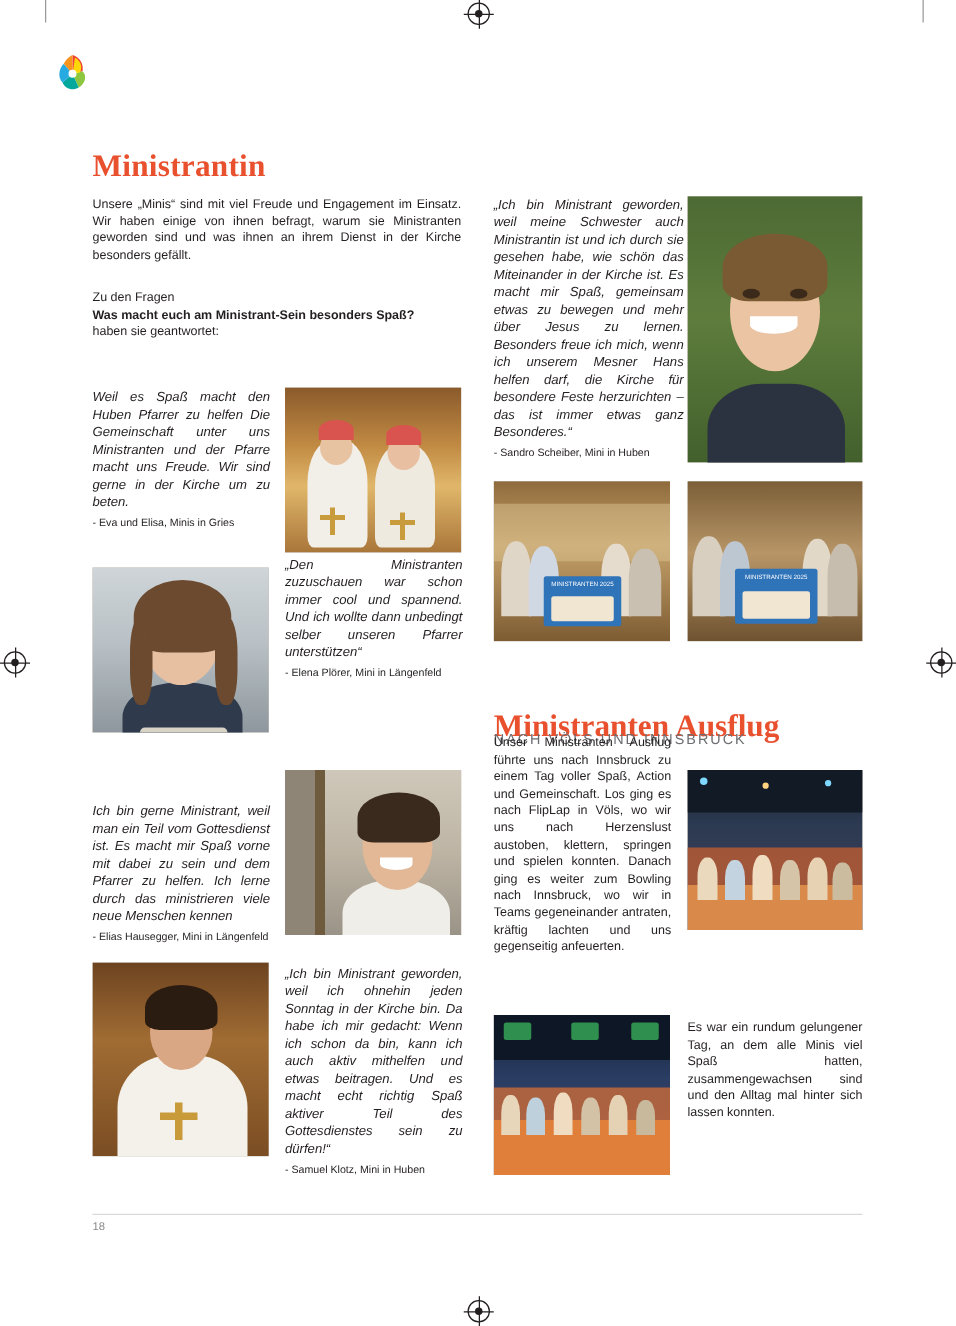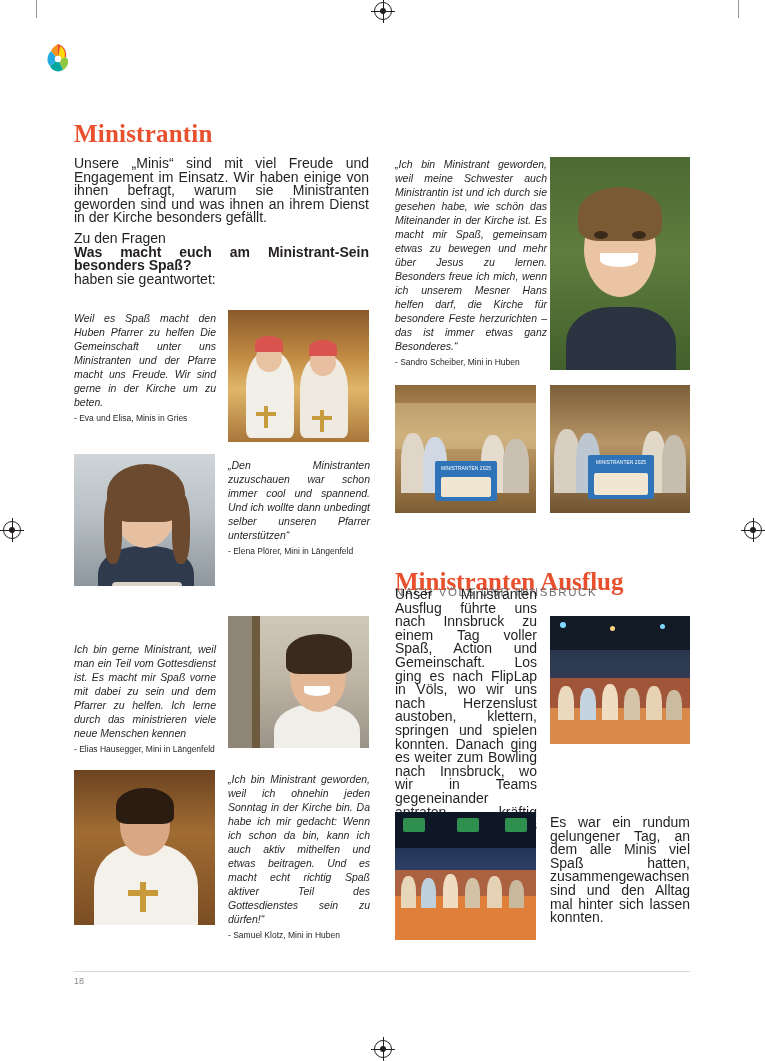--- a/index.html
+++ b/index.html
@@ -77,21 +77,21 @@
     font-size: 25px;
     color: #e8502e;
     letter-spacing: 0.2px;
   }
 
   .col-left  { position: absolute; left: 74px;  width: 295px; }
   .col-right { position: absolute; left: 395px; width: 295px; }
 
   p.body {
     margin: 0;
-    font-size: 14px;
+    font-size: 10px;
     line-height: 13.6px;
     text-align: justify;
   }
   .intro { top: 157px; }
   .zuden { top: 232px; }
   .bold { font-weight: bold; }
 
   .quote {
     font-style: italic;
     font-size: 10.5px;
@@ -219,21 +219,21 @@
   <div class="photo" style="left:74px; top:454px; width:141px; height:132px;">
     <div class="sky" style="background:linear-gradient(180deg,#cfd5d8 0%,#b9c1c6 45%,#8e979d 100%)"></div>
     <div class="blob" style="left:24px; top:92px; width:96px; height:60px; background:#2f3a4d; border-radius:46% 46% 0 0;"></div>
     <div class="blob" style="left:40px; top:18px; width:62px; height:76px; background:#e7c0a2;"></div>
     <div class="blob" style="left:33px; top:10px; width:78px; height:58px; background:#6b4a2f; border-radius:50% 50% 30% 30%;"></div>
     <div class="blob" style="left:30px; top:40px; width:18px; height:70px; background:#6b4a2f; border-radius:40%;"></div>
     <div class="blob" style="left:98px; top:40px; width:18px; height:70px; background:#6b4a2f; border-radius:40%;"></div>
     <div class="band" style="top:128px; left:38px; width:70px; height:8px; background:#d8d2c7; border-radius:4px;"></div>
   </div>
 
-  <div class="col-left" style="left:228px; top:458px; width:142px;">
+  <div class="col-left" style="left:228px; top:445px; width:142px;">
     <p class="quote">„Den Ministranten zuzuschauen war schon immer cool und spannend. Und ich wollte dann unbedingt selber unseren Pfarrer unterstützen“</p>
     <p class="attrib">- Elena Plörer, Mini in Längenfeld</p>
   </div>
 
   <div class="col-left" style="top:642px; width:142px;">
     <p class="quote">Ich bin gerne Ministrant, weil man ein Teil vom Gottesdienst ist. Es macht mir Spaß vorne mit dabei zu sein und dem Pfarrer zu helfen. Ich lerne durch das ministrieren viele neue Menschen kennen</p>
     <p class="attrib">- Elias Hausegger, Mini in Längenfeld</p>
   </div>
 
   <div class="photo" style="left:228px; top:616px; width:141px; height:132px;">

